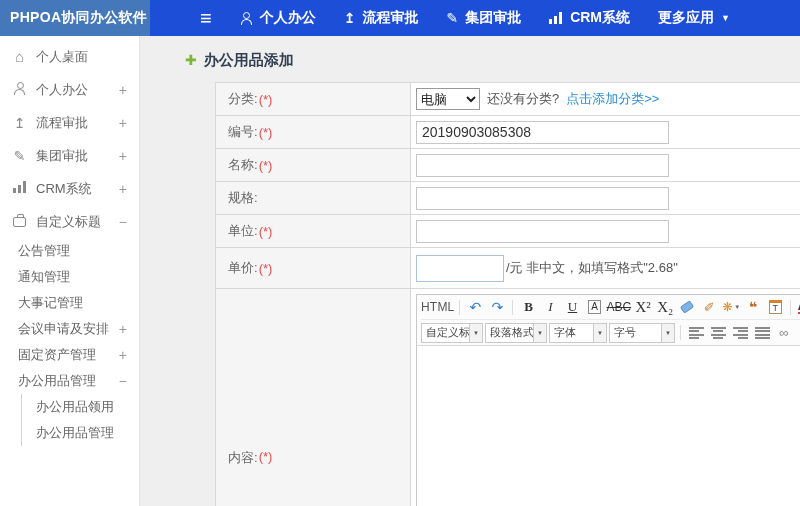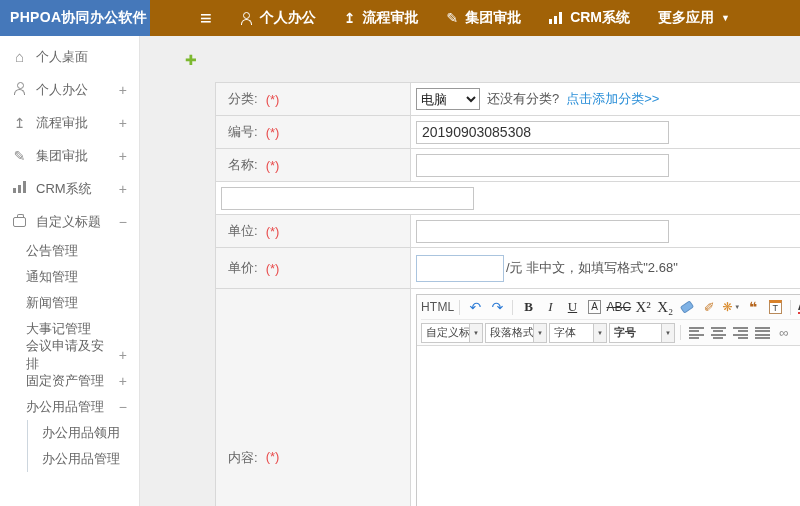--- a/index.html
+++ b/index.html
@@ -1,21 +1,21 @@
 <!DOCTYPE html>
 <html><head>
 <meta charset="utf-8">
 <style>
   * { box-sizing: border-box; margin: 0; padding: 0; }
   html,body { width:800px; height:506px; overflow:hidden;
     font-family:"Liberation Sans","DejaVu Sans",sans-serif; }
   .app { width:800px; height:506px; display:flex; flex-direction:column; background:#efefef; }
 
   
-  .header { height:36px; flex-shrink:0; display:flex; background:#a16207; color:#fff; }
+  .header { height:36px; flex-shrink:0; display:flex; background:#1d4ed8; color:#fff; }
   .logo { width:150px; flex-shrink:0; background:#4578ba; display:flex; align-items:center;
           padding-left:10px; font-size:14px; font-weight:bold; letter-spacing:.3px; }
   .nav { display:flex; align-items:center; padding-left:50px; gap:28px; font-size:14px; font-weight:600; }
   .hamburger { font-size:20px; font-weight:bold; cursor:pointer; line-height:1; }
   .nav-item { display:flex; align-items:center; gap:7px; cursor:pointer; }
   .glyph { line-height:1; display:inline-block; }
   .g14 { font-size:14px; } .g9 { font-size:9px; } .g15 { font-size:15px; }
 
   
   .i-user { position:relative; width:13px; height:13px; display:inline-block; }
@@ -32,37 +32,37 @@
     border:1.4px solid currentColor; border-radius:2px; margin-top:4px; }
   .i-case::before { content:""; position:absolute; top:-4px; left:2.5px; width:5px; height:3px;
     border:1.4px solid currentColor; border-bottom:none; border-radius:2px 2px 0 0; }
 
   
   .bodyrow { flex:1; display:flex; min-height:0; }
   .sidebar { width:140px; flex-shrink:0; background:#fff; border-right:1px solid #e3e3e3;
              padding-top:4px; font-size:13px; color:#666; overflow:hidden; }
   .side-item { display:flex; align-items:center; gap:9px; padding:0 12px; cursor:pointer; }
   .side-item.lvl1 { height:33px; }
-  .side-item.lvl2 { height:26px; padding-left:26px; }
+  .side-item.lvl2 { height:26px; padding-left:18px; }
   .side-item .sicon { color:#8a8a8a; width:15px; text-align:center; flex-shrink:0; }
   .side-item .toggle { margin-left:auto; color:#999; font-size:14px; }
-  .lvl3-group { margin-left:27px; border-left:1px solid #cdd6de; }
+  .lvl3-group { margin-left:21px; border-left:1px solid #cdd6de; }
   .side-item.lvl3 { height:26px; padding-left:14px; }
 
   .main { flex:1; min-width:0; overflow:hidden; padding:12px 0 0 45px; background:#efefef; }
   .page-title { display:flex; align-items:center; gap:7px; font-size:15px; font-weight:bold;
                 color:#333f52; height:24px; margin-bottom:10px; }
   .page-title .plus { font-size:14px; color:#7cb82f; }
 
   
   .form { margin-left:30px; width:640px; border:1px solid #d8d8d8; background:#fff; font-size:13px; }
   .frow { display:flex; border-bottom:1px solid #d8d8d8; }
   .frow:last-child { border-bottom:none; }
   .flabel { width:195px; flex-shrink:0; background:#f5f5f5; border-right:1px solid #d8d8d8;
-            display:flex; align-items:center; gap:8px; padding-left:12px; color:#666; }
+            display:flex; align-items:center; gap:1px; padding-left:12px; color:#666; }
   .req { color:#e84c4c; }
   .fvalue { flex:1; background:#fff; display:flex; align-items:center; gap:7px;
             padding-left:5px; color:#555; }
   .h33 { height:33px; } .h41 { height:41px; }
   .frow.contentrow { height:330px; box-shadow:inset 2px 0 0 #9fc3d4; }
   .frow.contentrow .flabel { align-items:flex-start; padding-top:160px; }
   .frow.contentrow .fvalue { display:block; padding:5px; }
 
   input.inp { width:253px; height:23px; border:1px solid #c6c6c6; padding:1px 5px;
               font-size:14px; color:#333; font-family:inherit; }
@@ -96,21 +96,21 @@
   .quote { color:#b5651d; font-size:14px; font-weight:bold; }
   .i-paste { position:relative; width:13px; height:14px; border:1px solid #b98a5a; background:#fff;
              display:inline-flex; align-items:center; justify-content:center;
              font-size:9px; color:#444; border-top:3px solid #d9822b; }
   .a-color { font-weight:bold; font-size:12px; border-bottom:2px solid #e03c3c; line-height:12px; }
   .tb-select { display:inline-flex; align-items:center; border:1px solid #c9c9c9; background:#fff;
                height:20px; font-size:11px; color:#444; flex-shrink:0; cursor:pointer; }
   .tb-select .txt { padding:0 4px; flex:1; overflow:hidden; }
   .tb-select .car { width:13px; height:100%; border-left:1px solid #c9c9c9; background:#f3f3f3;
                     display:flex; align-items:center; justify-content:center; font-size:6px; color:#555; }
-  .w60 { width:62px; } .w58 { width:58px; } .w64 { width:66px;font-weight:bold; }
+  .w60 { width:62px; } .w58 { width:58px; } .w64 { width:66px; }
   .i-align { position:relative; width:15px; height:12px; display:inline-block; }
   .i-align::before { content:""; position:absolute; inset:0; background-repeat:no-repeat;
     background-image:linear-gradient(#8a8a8a,#8a8a8a),linear-gradient(#8a8a8a,#8a8a8a),
                      linear-gradient(#8a8a8a,#8a8a8a),linear-gradient(#8a8a8a,#8a8a8a);
     background-size:15px 2px,10px 2px,15px 2px,10px 2px;
     background-position:0 0,0 3.5px,0 7px,0 10.5px; }
   .i-align.center::before { background-position:0 0,2.5px 3.5px,0 7px,2.5px 10.5px; }
   .i-align.right::before  { background-position:0 0,5px 3.5px,0 7px,5px 10.5px; }
   .i-align.justify::before{ background-size:15px 2px,15px 2px,15px 2px,15px 2px; }
   .chain { color:#8a8a8a; font-size:13px; }
@@ -181,23 +181,20 @@
         <span class="toggle">−</span>
       </div>
 
       <div class="side-item lvl2">
         <span>公告管理</span>
       </div>
       <div class="side-item lvl2">
         <span>通知管理</span>
       </div>
       <div class="side-item lvl2">
-        <span>新闻管理</span>
-      </div>
-      <div class="side-item lvl2">
         <span>大事记管理</span>
       </div>
       <div class="side-item lvl2">
         <span>会议申请及安排</span>
         <span class="toggle">+</span>
       </div>
       <div class="side-item lvl2">
         <span>固定资产管理</span>
         <span class="toggle">+</span>
       </div>
@@ -212,20 +209,21 @@
         </div>
         <div class="side-item lvl3">
           <span>办公用品管理</span>
         </div>
       </div>
     </div>
 
     <div class="main">
       <div class="page-title">
         <span class="plus">✚</span>
+        <span>办公用品添加</span>
       </div>
 
       <div class="form">
 
         <div class="frow h33">
           <div class="flabel">
             <span>分类:</span>
             <span class="req">(*)</span>
           </div>
           <div class="fvalue">
@@ -251,20 +249,23 @@
           <div class="flabel">
             <span>名称:</span>
             <span class="req">(*)</span>
           </div>
           <div class="fvalue">
             <input class="inp" type="text" value="" style="">
           </div>
         </div>
 
         <div class="frow h33">
+          <div class="flabel">
+            <span>规格:</span>
+          </div>
           <div class="fvalue">
             <input class="inp" type="text" value="" style="">
           </div>
         </div>
 
         <div class="frow h33">
           <div class="flabel">
             <span>单位:</span>
             <span class="req">(*)</span>
           </div>

